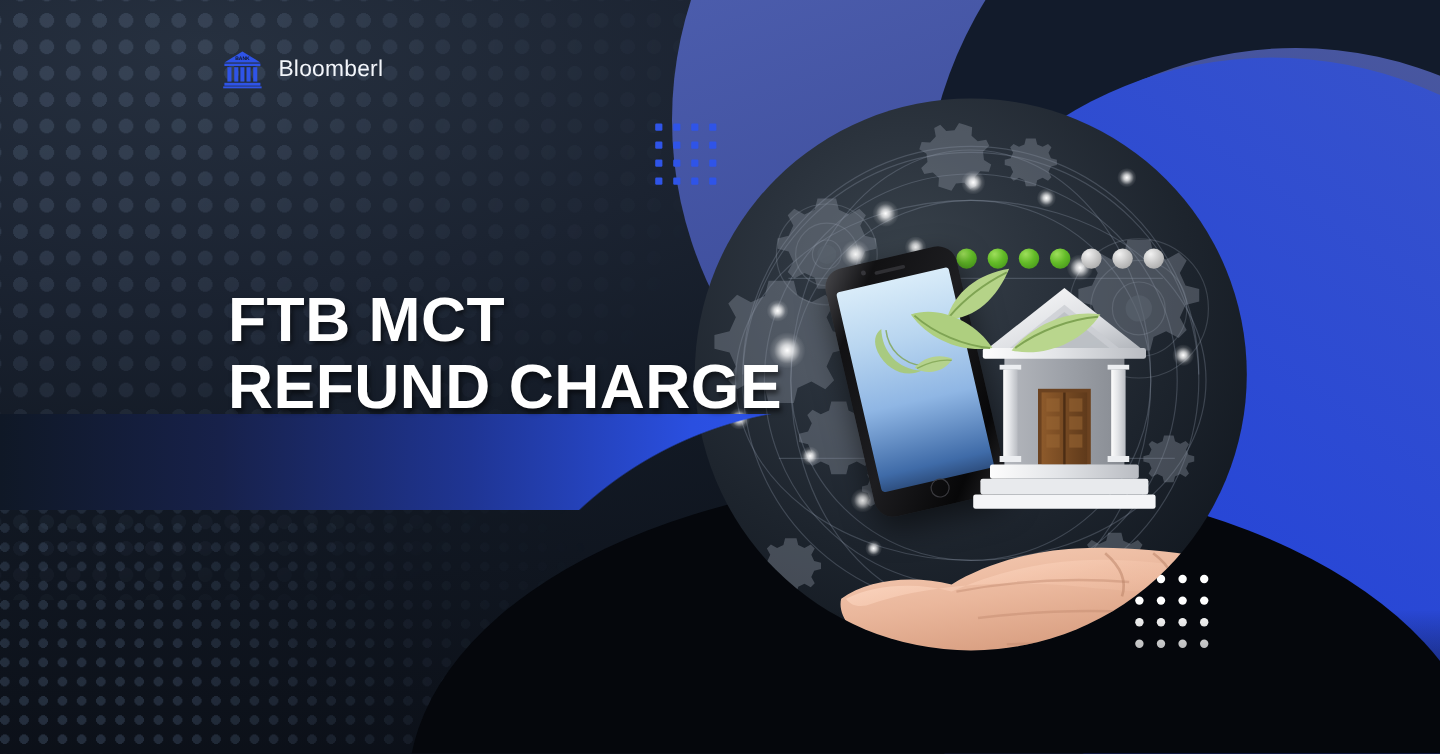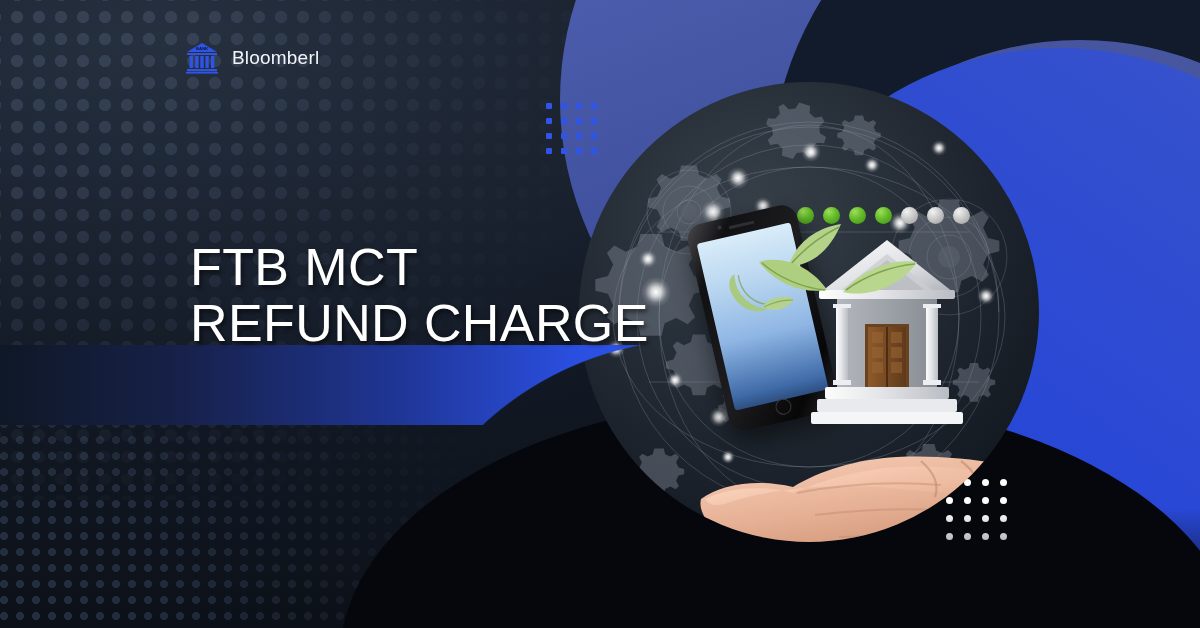--- a/index.html
+++ b/index.html
@@ -48,21 +48,21 @@
   .dot-grid { position:absolute; display:grid; grid-template-columns:repeat(4,1fr); gap:9px; }
   .dot-grid span { width:6px; height:6px; border-radius:1px; display:block; }
   .dot-grid-blue { left:546px; top:103px; }
   .dot-grid-blue span { background:#2f54e8; }
   .dot-grid-white { left:986px; top:479px; gap:11px; }
   .dot-grid-white span { background:#ffffff; width:7px; height:7px; border-radius:50%; }
 
   
   .headline { position:absolute; left:190px; top:240px; z-index:40; }
   .headline h1 {
-    font-size:52px; line-height:1.07; font-weight:normal; color:#ffffff;
+    font-size:52px; line-height:1.07; font-weight:bold; color:#ffffff;
     letter-spacing:.4px; text-shadow:2px 3px 4px rgba(0,0,0,.55);
     white-space:pre-line;
   }
   .subtitle-band {
     position:absolute; left:0; top:345px; width:655px; height:80px; z-index:30;
     background:linear-gradient(90deg,#0f1826 0%, #17214a 28%, #1f3594 60%, #2a4fe0 88%, #2d53ea 100%);
     -webkit-mask-image:radial-gradient(circle 320px at 700px 314px, transparent 0 99.6%, #000 100%);
             mask-image:radial-gradient(circle 320px at 700px 314px, transparent 0 99.6%, #000 100%);
   }
   .subtitle-band::after{

